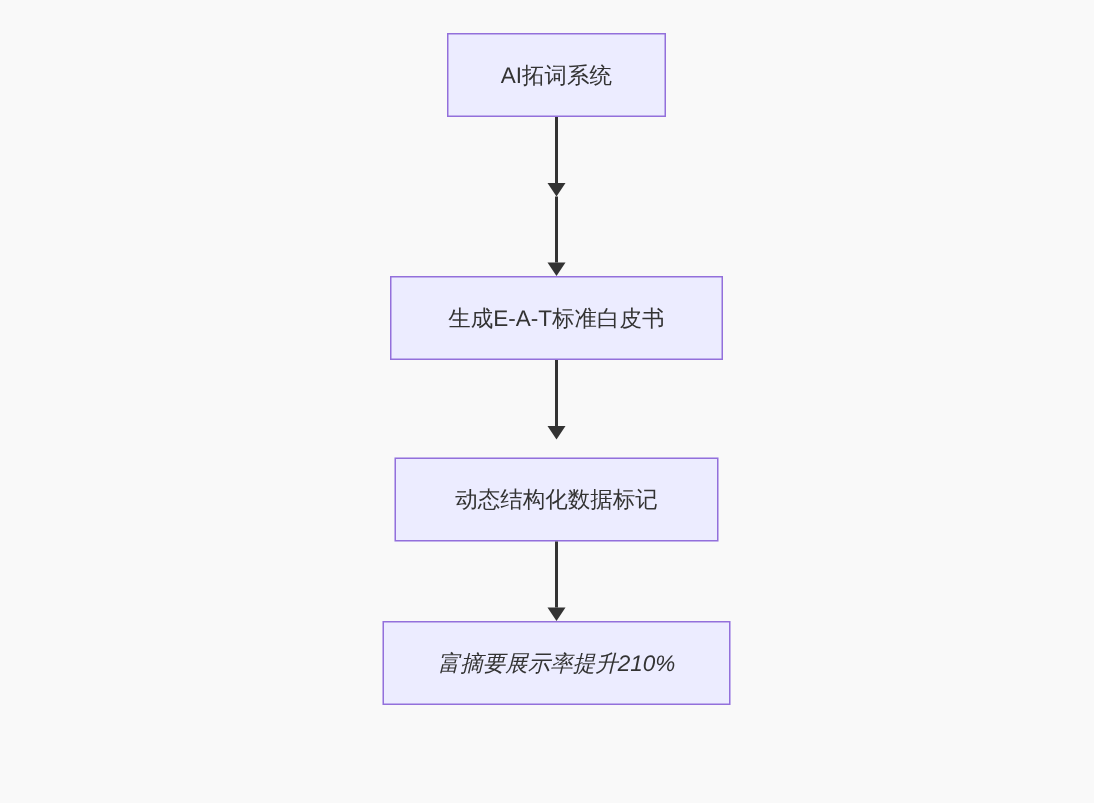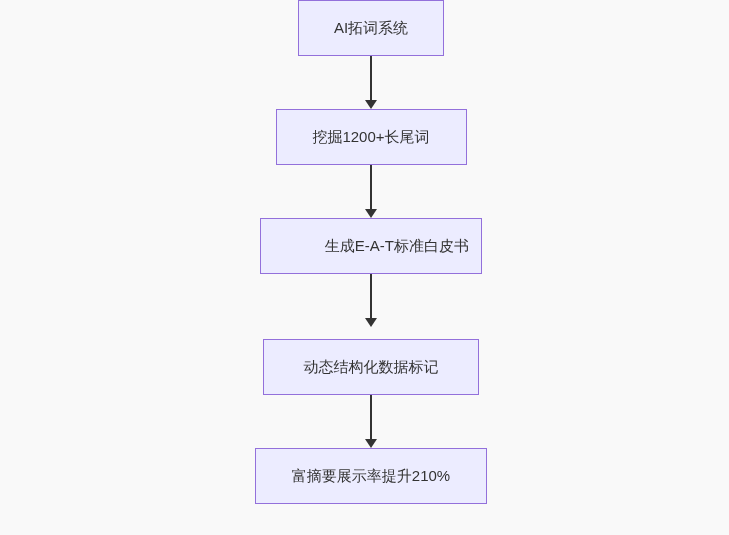--- a/index.html
+++ b/index.html
@@ -15,44 +15,44 @@
   }
   .canvas {
     position: relative;
     width: 729px;
     height: 535px;
     background: var(--background, #f9f9f9);
   }
   .flow {
     position: absolute;
     left: 371px;
-    top: 0;
+    top: 22px;
     transform: translateX(-50%);
     display: flex;
     flex-direction: column;
     align-items: center;
   }
   .node {
     box-sizing: border-box;
     height: 56px;
     display: flex;
     align-items: center;
     justify-content: center;
     background: var(--node-fill, #ECECFF);
     border: 1px solid var(--node-border, #9370DB);
     color: var(--text, #333333);
     font-size: 15px;
     white-space: nowrap;
     padding: 0 12px;
   }
   .n1 { min-width: 146px; }
   .n2 { min-width: 191px; }
-  .n3 { min-width: 222px; justify-content: flex-end; }
+  .n3 { min-width: 222px; }
   .n4 { min-width: 216px; margin-top: 12px; }
-  .n5 { min-width: 232px; }
+  .n5 { min-width: 232px; font-style: italic; }
   .edge {
     height: 53px;
     width: 14px;
     display: flex;
     flex-direction: column;
     align-items: center;
   }
   .edge-line {
     width: 2px;
     height: 44px;
@@ -74,23 +74,20 @@
 
     <div class="node n1">
       <span>AI拓词系统</span>
     </div>
 
     <div class="edge">
       <div class="edge-line"></div>
       <div class="edge-head"></div>
     </div>
 
-    <div class="node n2">
-      <span>挖掘1200+长尾词</span>
-    </div>
 
     <div class="edge">
       <div class="edge-line"></div>
       <div class="edge-head"></div>
     </div>
 
     <div class="node n3">
       <span>生成E-A-T标准白皮书</span>
     </div>
 

